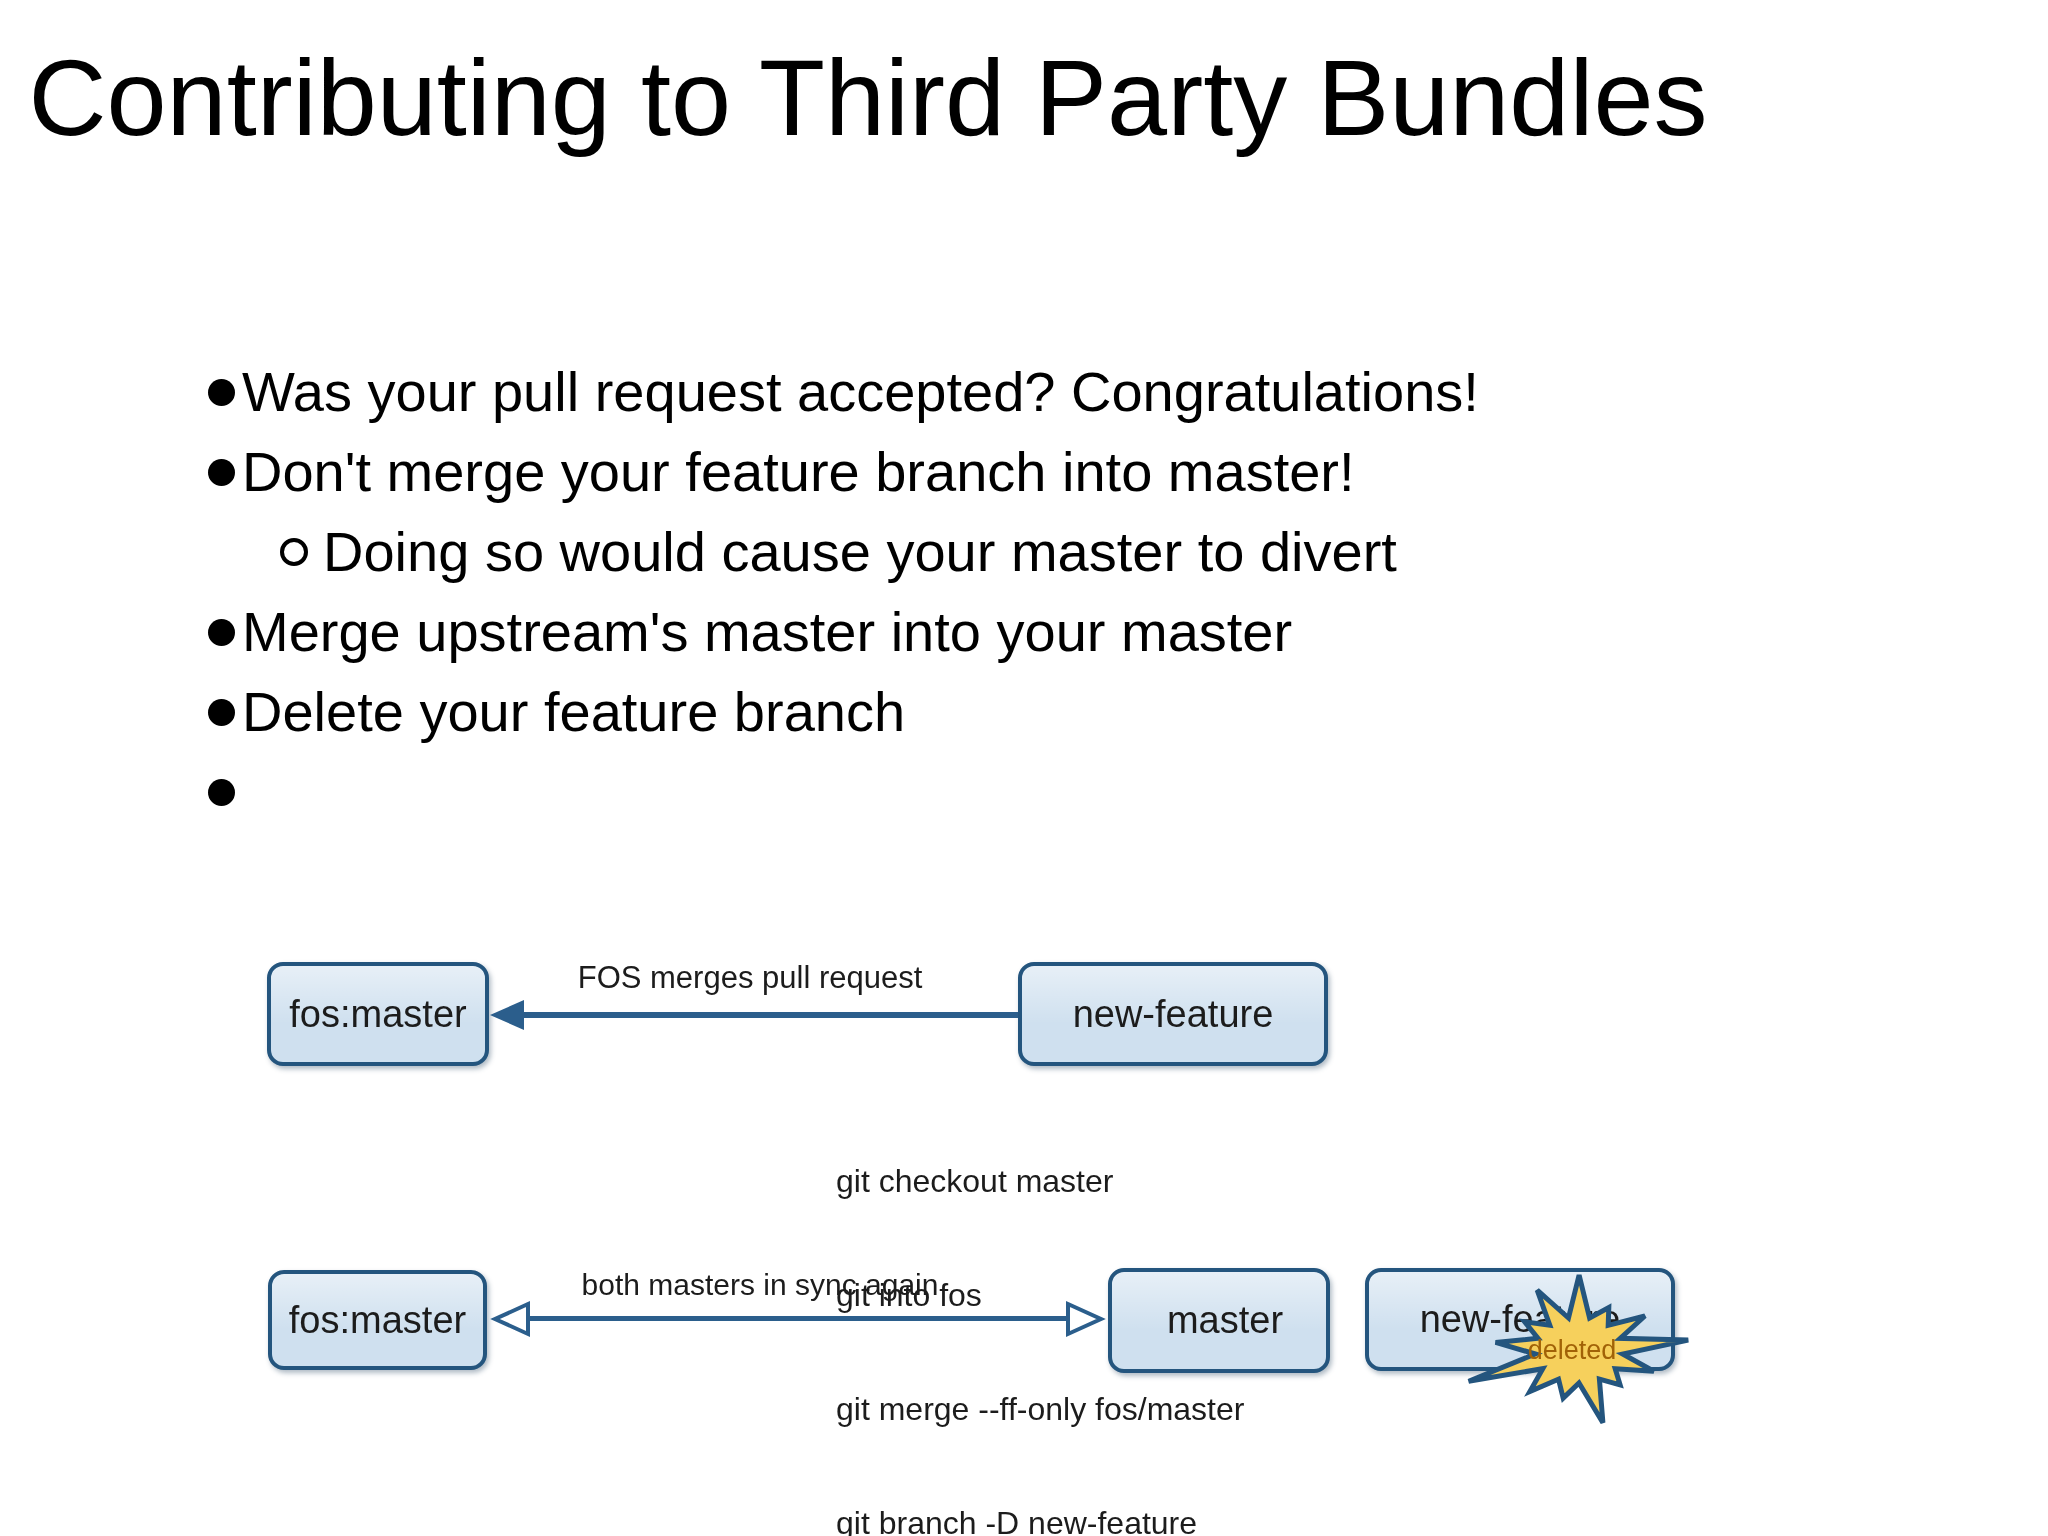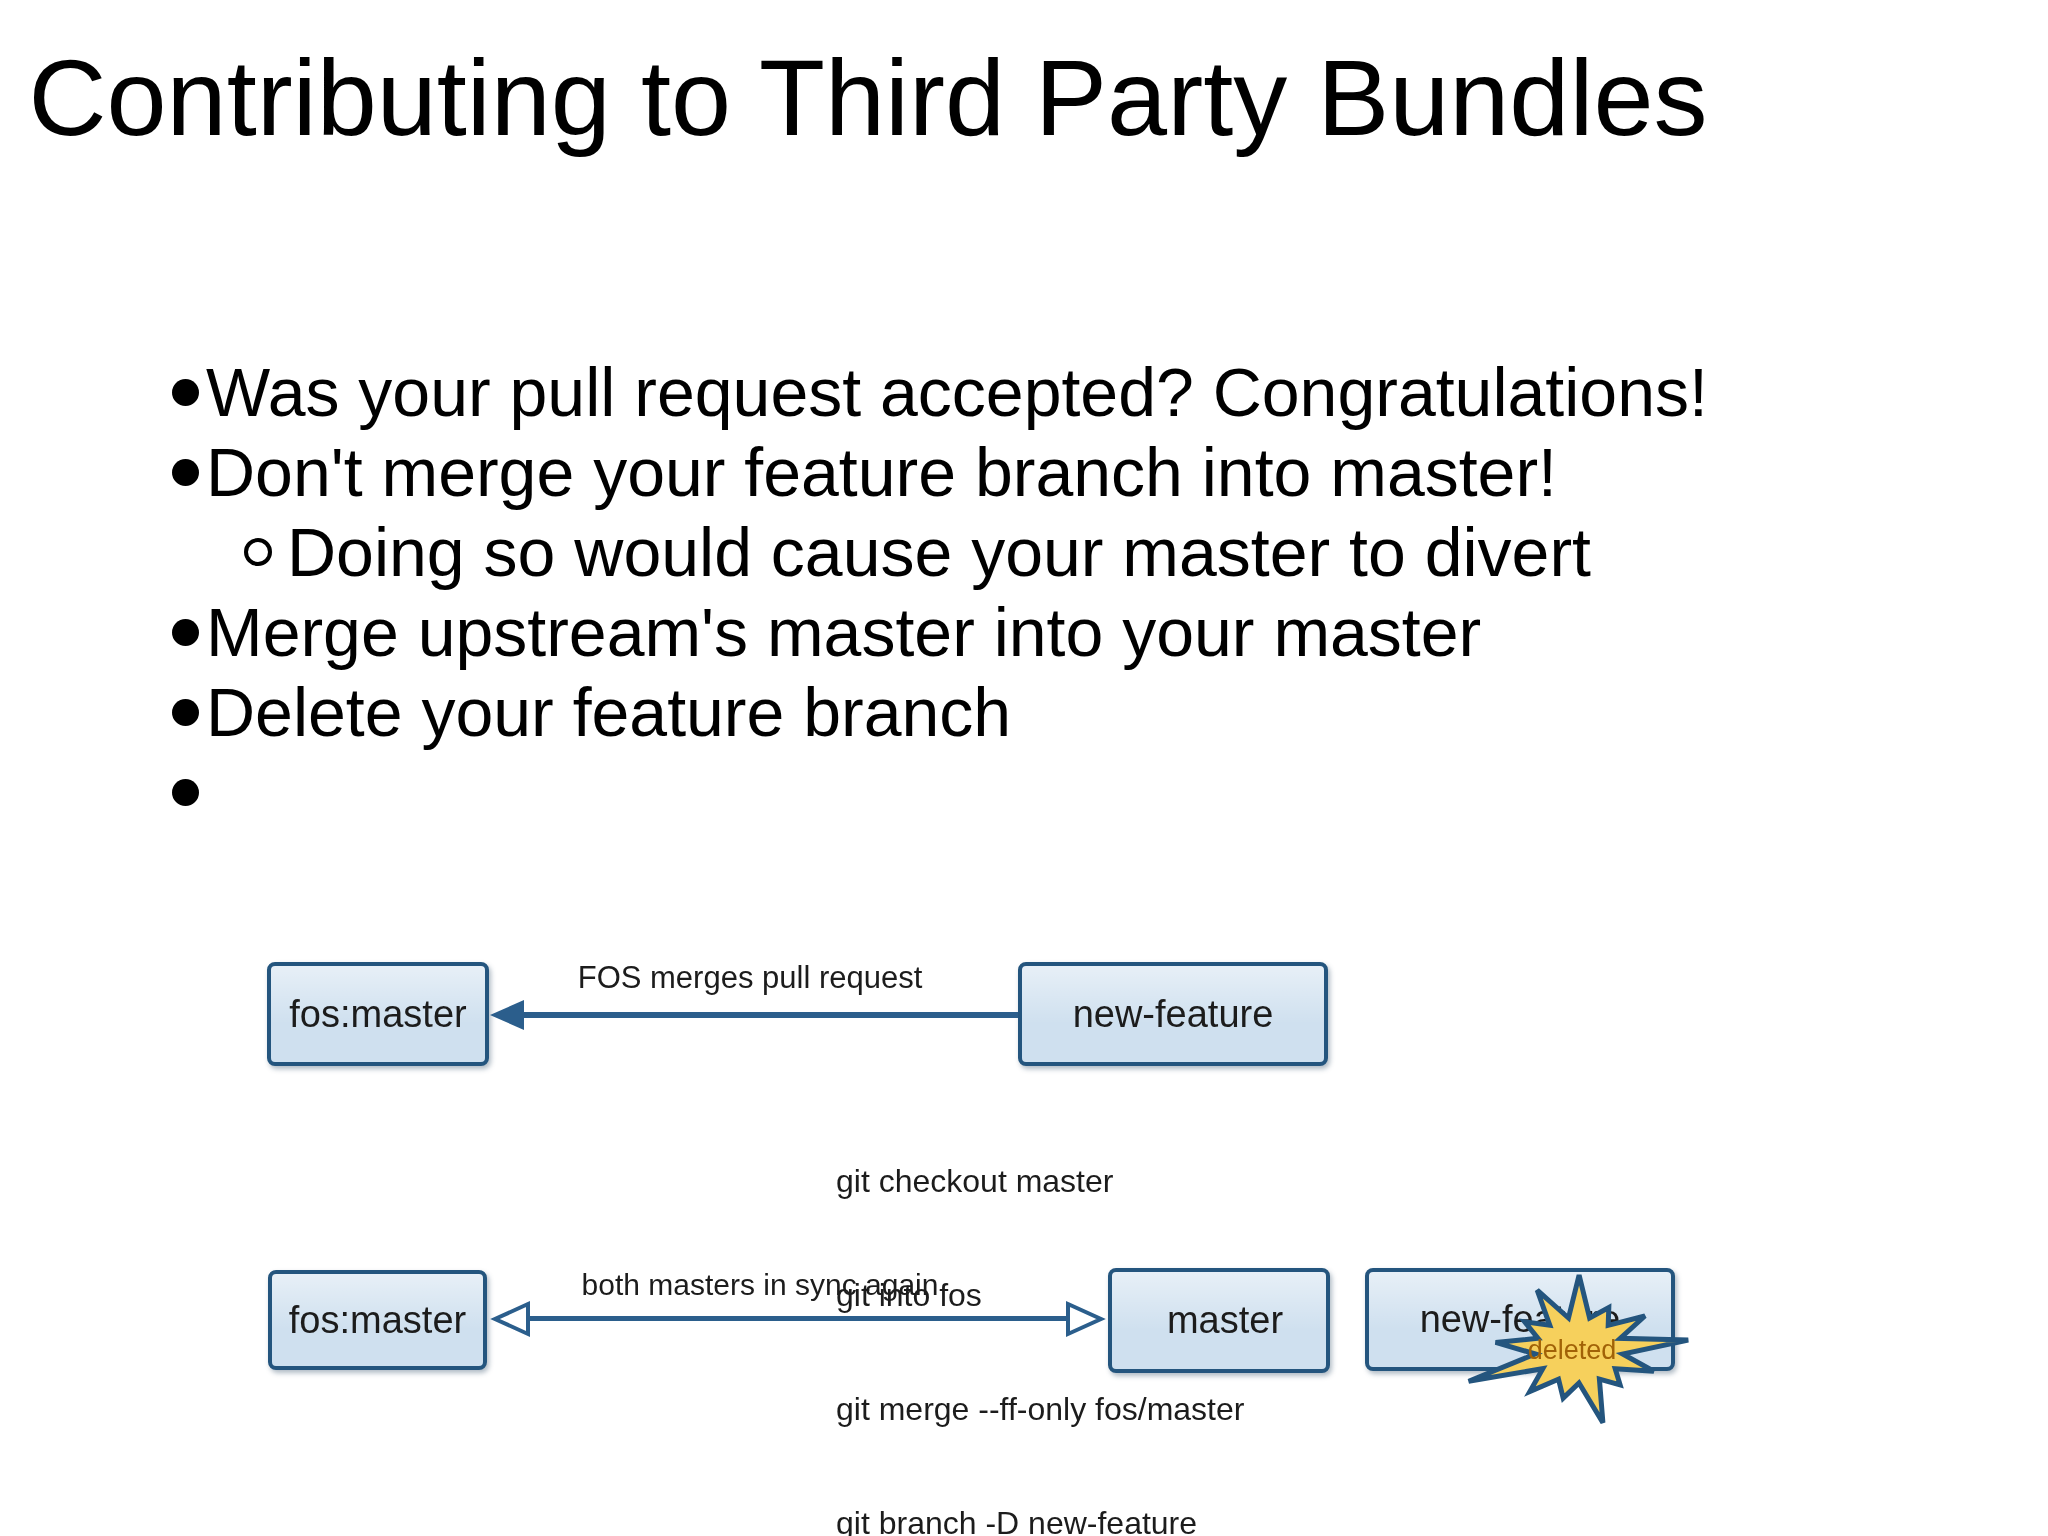--- a/index.html
+++ b/index.html
@@ -17,36 +17,36 @@
     font-size:108px; line-height:1.25; text-align:center;
     font-weight:400; color:#000; white-space:nowrap;
   }
   
   .bullets{
     position:absolute; left:0; top:352px; width:2048px;
     margin:0; padding:0; list-style:none;
   }
   .bullets li{
     display:flex; align-items:center; height:80px;
-    font-size:68px; line-height:80px; white-space:nowrap; color:#000;
+    font-size:56px; line-height:80px; white-space:nowrap; color:#000;margin-left:36px;
   }
   .bullets li.l1{padding-left:172px;}
   .bullets li.l2{padding-left:244px;}
   .marker-dot{
     flex:0 0 auto; width:27px; height:27px; border-radius:50%;
     background:#000; margin-right:7px;
   }
   .marker-ring{
     flex:0 0 auto; width:20px; height:20px; border:4px solid #000;
     border-radius:50%; background:transparent; margin-right:15px;
   }
   
   .dg-box{
     position:absolute; box-sizing:border-box;
-    border:4px solid var(--box-stroke); border-radius:8px;
+    border:4px solid var(--box-stroke); border-radius:16px;
     background:var(--box-fill);
     background-image:linear-gradient(180deg, rgba(255,255,255,0.5) 0%, rgba(255,255,255,0) 60%);
     box-shadow:2px 3px 5px rgba(30,60,90,0.35);
     display:flex; align-items:center; justify-content:center;
     font-size:38px; color:var(--text); white-space:nowrap;
   }
   .dg-label{
     position:absolute; text-align:center; color:var(--text);
     white-space:nowrap;
   }

